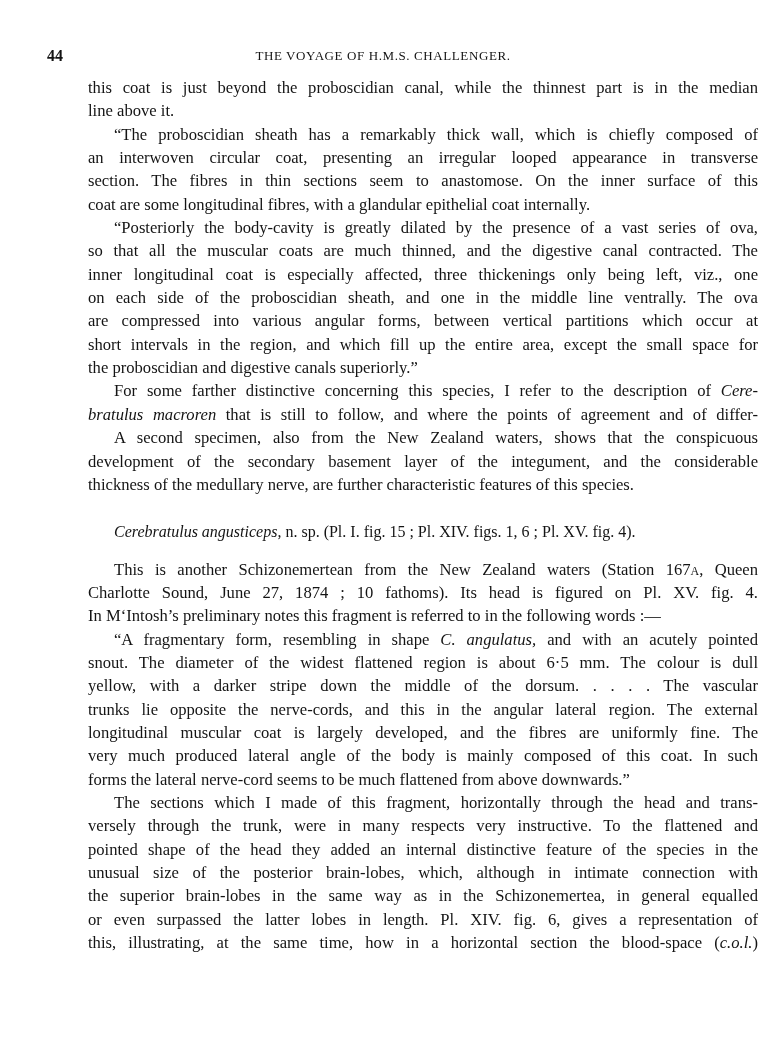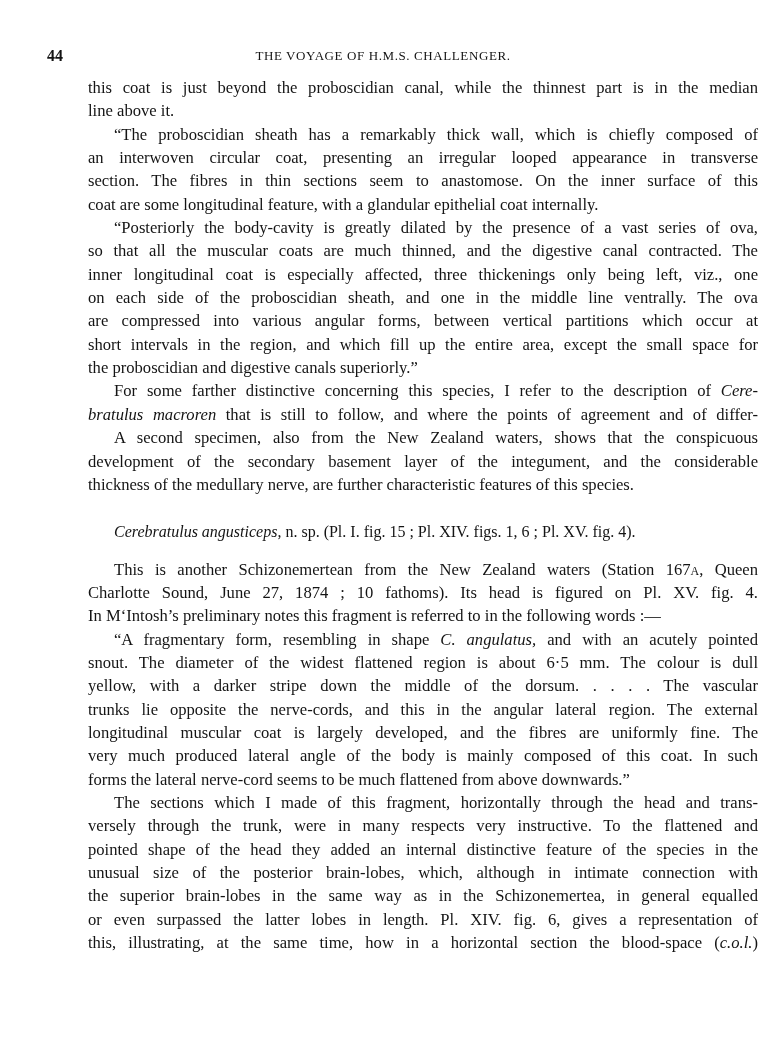--- a/index.html
+++ b/index.html
@@ -29,21 +29,21 @@
 <div class="running-head">THE VOYAGE OF H.M.S. CHALLENGER.</div>
 
 <div class="body">
 
   <span class="line">this coat is just beyond the proboscidian canal, while the thinnest part is in the median</span>
   <span class="line last">line above it.</span>
 
   <span class="line indent">“The proboscidian sheath has a remarkably thick wall, which is chiefly composed of</span>
   <span class="line">an interwoven circular coat, presenting an irregular looped appearance in transverse</span>
   <span class="line">section.  The fibres in thin sections seem to anastomose.  On the inner surface of this</span>
-  <span class="line last">coat are some longitudinal feature, with a glandular epithelial coat internally.</span>
+  <span class="line last">coat are some longitudinal fibres, with a glandular epithelial coat internally.</span>
 
   <span class="line indent">“Posteriorly the body-cavity is greatly dilated by the presence of a vast series of ova,</span>
   <span class="line">so that all the muscular coats are much thinned, and the digestive canal contracted.  The</span>
   <span class="line">inner longitudinal coat is especially affected, three thickenings only being left, viz., one</span>
   <span class="line">on each side of the proboscidian sheath, and one in the middle line ventrally.  The ova</span>
   <span class="line">are compressed into various angular forms, between vertical partitions which occur at</span>
   <span class="line">short intervals in the region, and which fill up the entire area, except the small space for</span>
   <span class="line last">the proboscidian and digestive canals superiorly.”</span>
 
   <span class="line indent"><span>For some farther distinctive concerning this species, I refer to the description of </span><i>Cere-</i></span>

